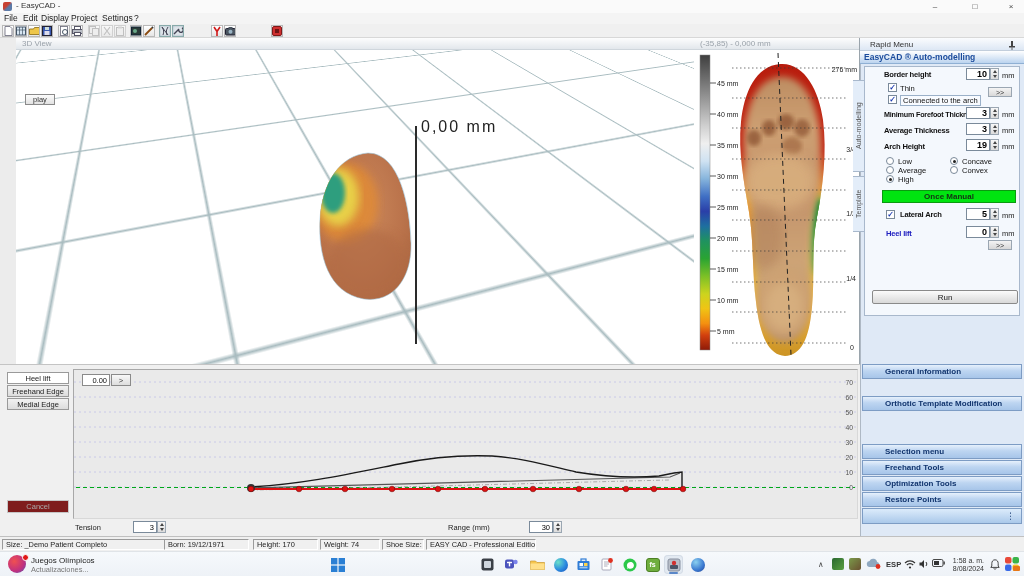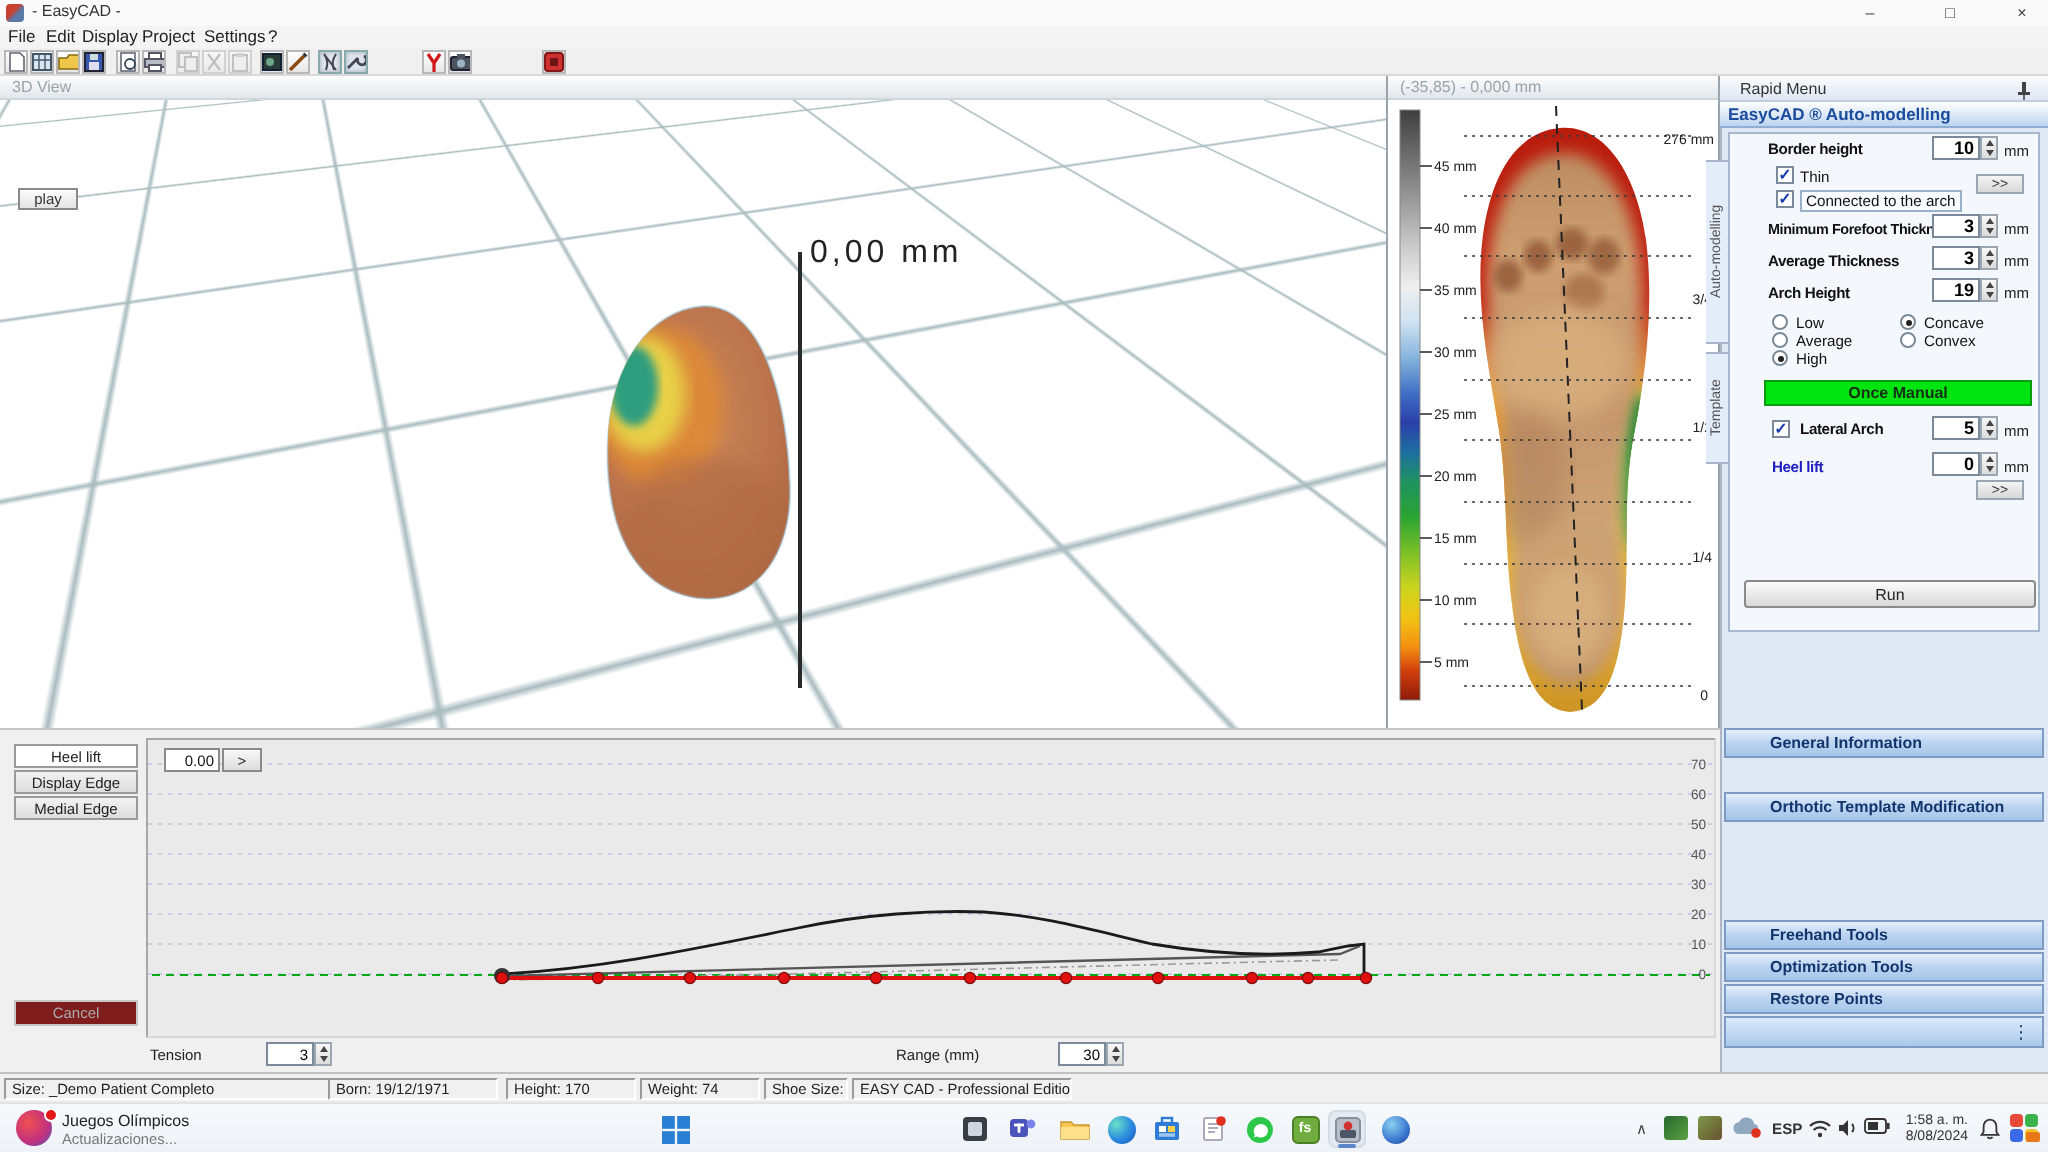--- a/index.html
+++ b/index.html
@@ -13,21 +13,21 @@
   #titlebar{left:0;top:0;width:1024px;height:13px;background:#fafafa;font-size:8px;color:#333}
   .winbtn{width:26px;height:13px;text-align:center;font-size:8px;color:#444;line-height:13px}
   #menubar{left:0;top:13px;width:1024px;height:11px;background:#f4f4f4;font-size:8.5px;color:#222}
   .menu-item{position:absolute;top:0;height:11px;line-height:11px;padding:0 3px}
   #toolbar{left:0;top:24px;width:1024px;height:14px;background:#f0f0f0;border-bottom:1px solid #d8d8d8}
   .tbtn{position:absolute;top:1px;width:12px;height:12px;border:1px solid #b8b8b8;background:linear-gradient(#fff,#e6e6e6);display:flex;align-items:center;justify-content:center}
   .tbtn.pressed{background:#dfe5ea;border-color:#8aa;box-shadow:inset 0 0 2px #9ab}
   .tbtn.dis{opacity:.55}
 
   
-  #view3d{left:0;top:38px;width:694px;height:326px;background:#fff;border-right:1px solid #9aa4ac;overflow:hidden}
+  #view3d{left:16px;top:38px;width:694px;height:326px;background:#fff;border-right:1px solid #9aa4ac;overflow:hidden}
   .panel-head{position:absolute;left:0;top:0;right:0;height:12px;background:linear-gradient(#fdfdfd,#e2e7ec);border-bottom:1px solid #cfd6dc;font-size:8px;color:#9aa2aa;line-height:12px;padding-left:6px}
   #gridwrap{position:absolute;left:0;top:12px;right:0;bottom:0;overflow:hidden;perspective:430px;perspective-origin:35% 4%}
   #gridplane{position:absolute;left:-650px;top:-60px;width:2300px;height:1700px;
     background-image:repeating-linear-gradient(#a9bcc0 0 1px,transparent 1px 54px),repeating-linear-gradient(90deg,#a9bcc0 0 1px,transparent 1px 54px);
     transform-origin:50% 0;transform:rotateX(63deg) rotateZ(-14deg)}
   #playbtn{left:9px;top:56px;width:30px;height:11px;border:1px solid #8a8a8a;background:linear-gradient(#fcfcfc,#e2e2e2);font-size:7.5px;text-align:center;line-height:10px;color:#333}
   #marker-line{left:399px;top:88px;width:2px;height:218px;background:#2a2a2a}
   #marker-label{left:405px;top:80px;font-size:16px;color:#222;letter-spacing:2px}
 
   
@@ -435,28 +435,29 @@
       <i class="up"></i>
       <i class="dn"></i>
     </span>
   <span class="unit abs" style="left:1002px;top:229px">mm</span>
   <span class="morebtn abs" style="left:988px;top:240px">&gt;&gt;</span>
 
   <div id="runbtn" class="abs">Run</div>
 
   <div class="navitem abs" style="top:364px">General Information</div>
   <div class="navitem abs" style="top:396px">Orthotic Template Modification</div>
+  <div class="navitem abs" style="top:444px">Selection menu</div>
   <div class="navitem abs" style="top:460px">Freehand Tools</div>
   <div class="navitem abs" style="top:476px">Optimization Tools</div>
   <div class="navitem abs" style="top:492px">Restore Points</div>
   <div id="navstrip" class="abs" style="top:508px">⋮</div>
 
   <div id="bottompanel" class="abs"></div>
   <div class="toolbtn sel abs" style="top:372px">Heel lift</div>
-  <div class="toolbtn abs" style="top:385px">Display Edge</div>
+  <div class="toolbtn abs" style="top:385px">Freehand Edge</div>
   <div class="toolbtn abs" style="top:398px">Medial Edge</div>
   <div id="cancelbtn" class="abs">Cancel</div>
 
   <div id="graphbox" class="abs"></div>
   <svg class="abs" style="left:74px;top:370px" width="783" height="148" viewBox="0 0 783 148">
     <g stroke="#c2c2e8" stroke-width="0.8" stroke-dasharray="2,3">
       <line x1="0" y1="12" x2="783" y2="12"></line>
         <line x1="0" y1="27" x2="783" y2="27"></line>
         <line x1="0" y1="42" x2="783" y2="42"></line>
       <line x1="0" y1="57" x2="783" y2="57"></line>

